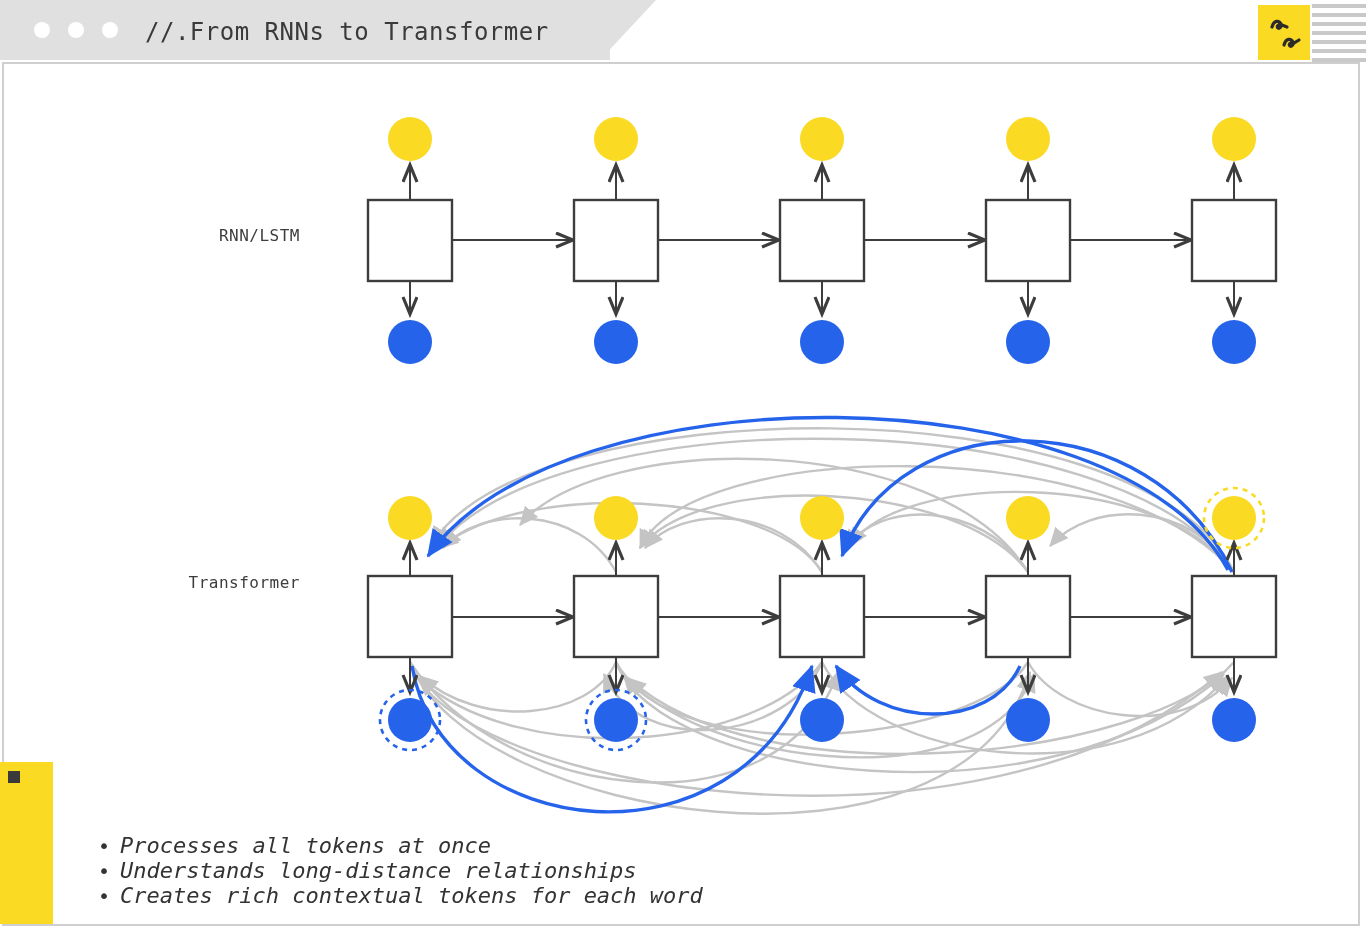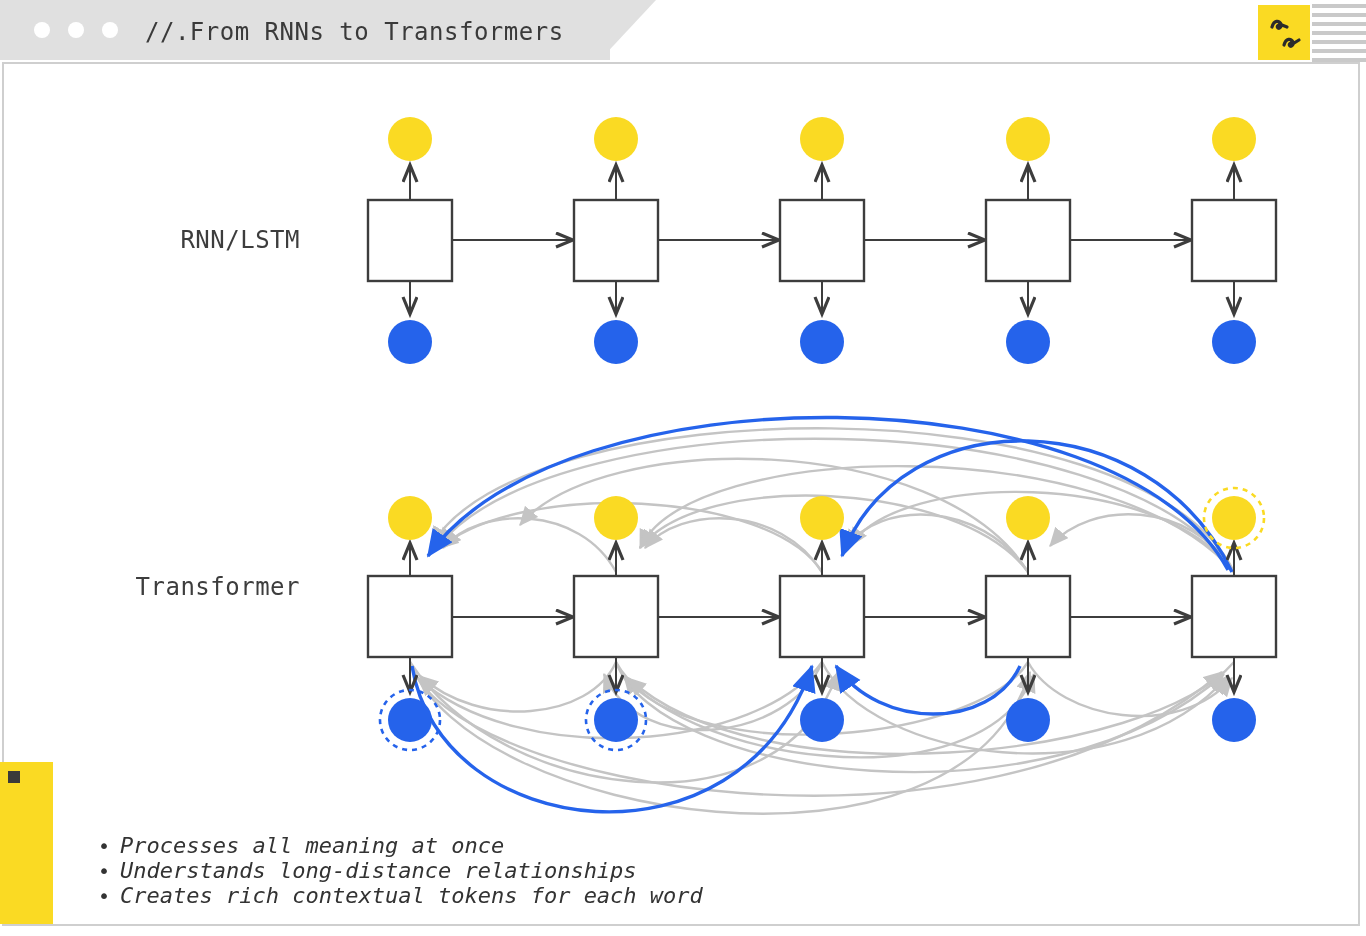--- a/index.html
+++ b/index.html
@@ -47,21 +47,21 @@
     box-sizing:border-box;
   }
 
   
   #diagram{position:absolute;left:0;top:0;width:1366px;height:936px;pointer-events:none;}
 
   
   .row-label{
     position:absolute;
     font-family:"DejaVu Sans Mono", monospace;
-    font-size:24px;color:#3d3d3d;
+    font-size:16px;color:#3d3d3d;
     text-align:right;white-space:nowrap;
     letter-spacing:0.5px;
   }
   #label-rnn{left:40px;top:226px;width:260px;}
   #label-tf{left:40px;top:573px;width:260px;}
 
   
   .accent-block{
     position:absolute;left:0;top:762px;width:53px;height:162px;
     background:#fada23;
@@ -89,21 +89,21 @@
 
   <div class="header-bar"></div>
   <div class="header-bar-wedge"></div>
 
   <div class="dots">
     <span class="dot"></span>
     <span class="dot"></span>
     <span class="dot"></span>
   </div>
 
-  <div class="header-title">//.From RNNs to Transformers</div>
+  <div class="header-title">//.From RNNs to Transformer</div>
 
   <div class="badge">
     <svg width="52" height="55" viewBox="0 0 52 55">
       <path d="M14 22 C16 15, 21 15, 23 19 C24 21, 22 24, 20 23 C18 22, 20 19, 24 20 L29 22" fill="none" stroke="#2b2b2b" stroke-width="3.2" stroke-linecap="round"></path>
       <path d="M26 40 C28 33, 33 33, 35 37 C36 39, 34 42, 32 41 C30 40, 32 37, 36 38 L41 35" fill="none" stroke="#2b2b2b" stroke-width="3.2" stroke-linecap="round"></path>
     </svg>
   </div>
 
   <div class="stripes">
     <span class="stripe" style="top:0px"></span>
@@ -277,21 +277,21 @@
   <div class="row-label" id="label-rnn">RNN/LSTM</div>
   <div class="row-label" id="label-tf">Transformer</div>
 
   <div class="accent-block">
     <div class="accent-square"></div>
   </div>
 
   <div class="bullets">
     <div class="bullet-row">
       <span class="bullet-dot">•</span>
-      <span>Processes all meaning at once</span>
+      <span>Processes all tokens at once</span>
     </div>
     <div class="bullet-row">
       <span class="bullet-dot">•</span>
       <span>Understands long-distance relationships</span>
     </div>
     <div class="bullet-row">
       <span class="bullet-dot">•</span>
       <span>Creates rich contextual tokens for each word</span>
     </div>
   </div>

